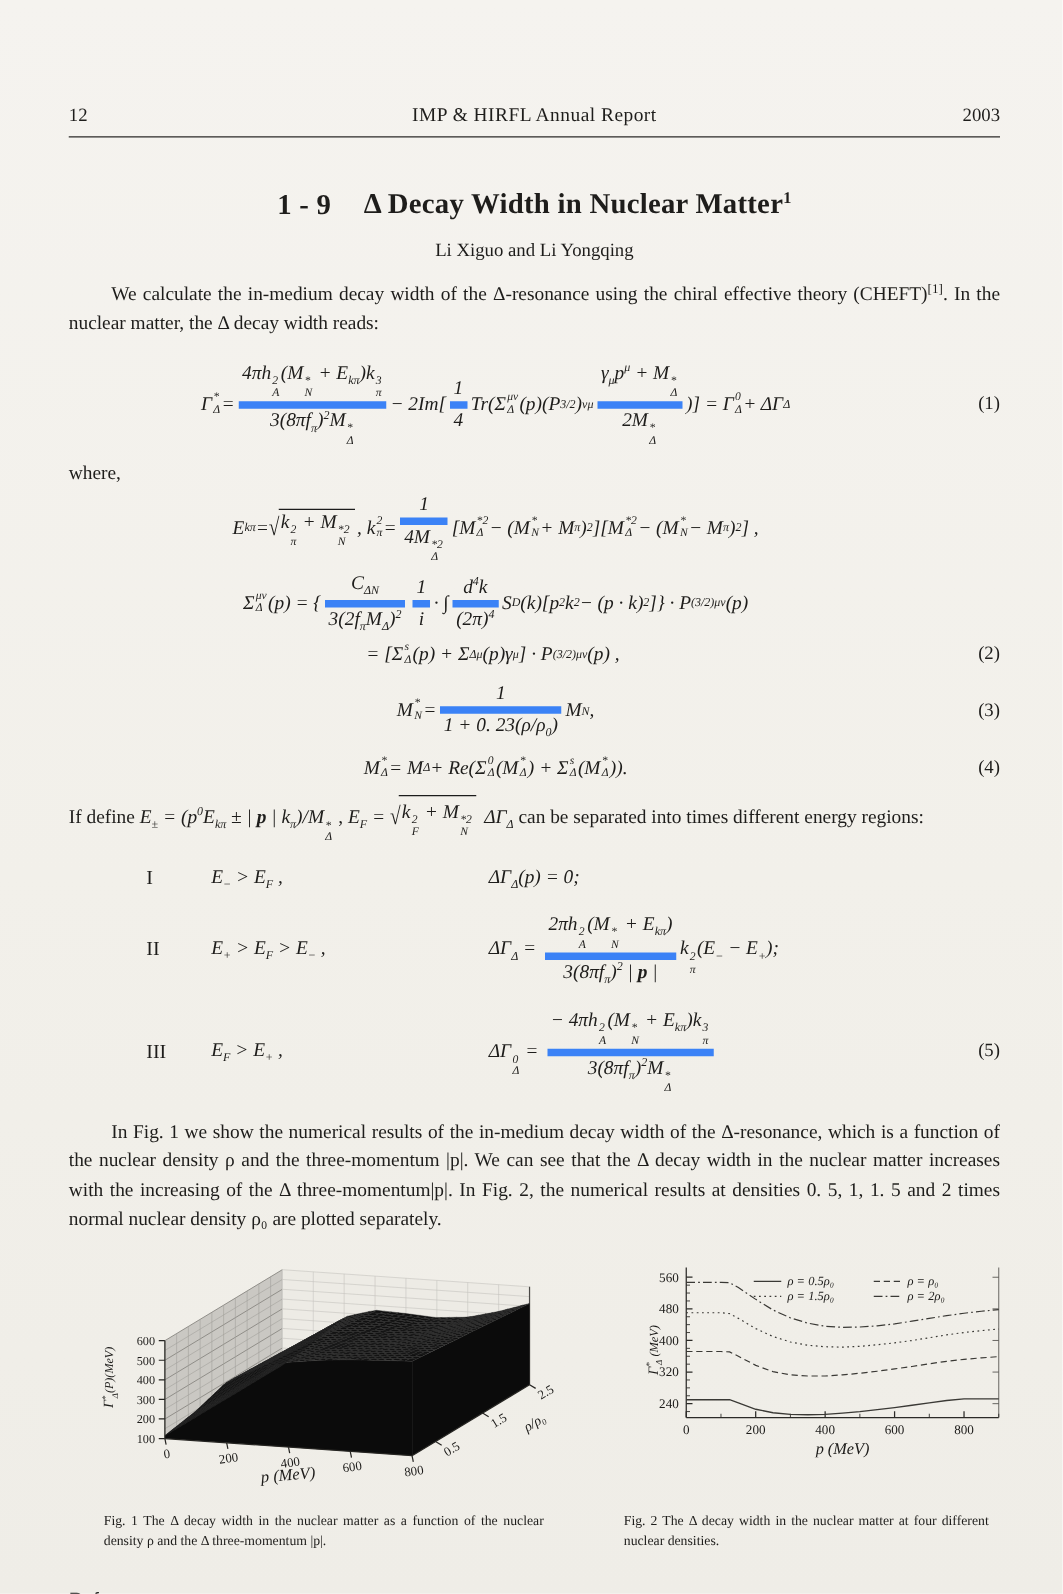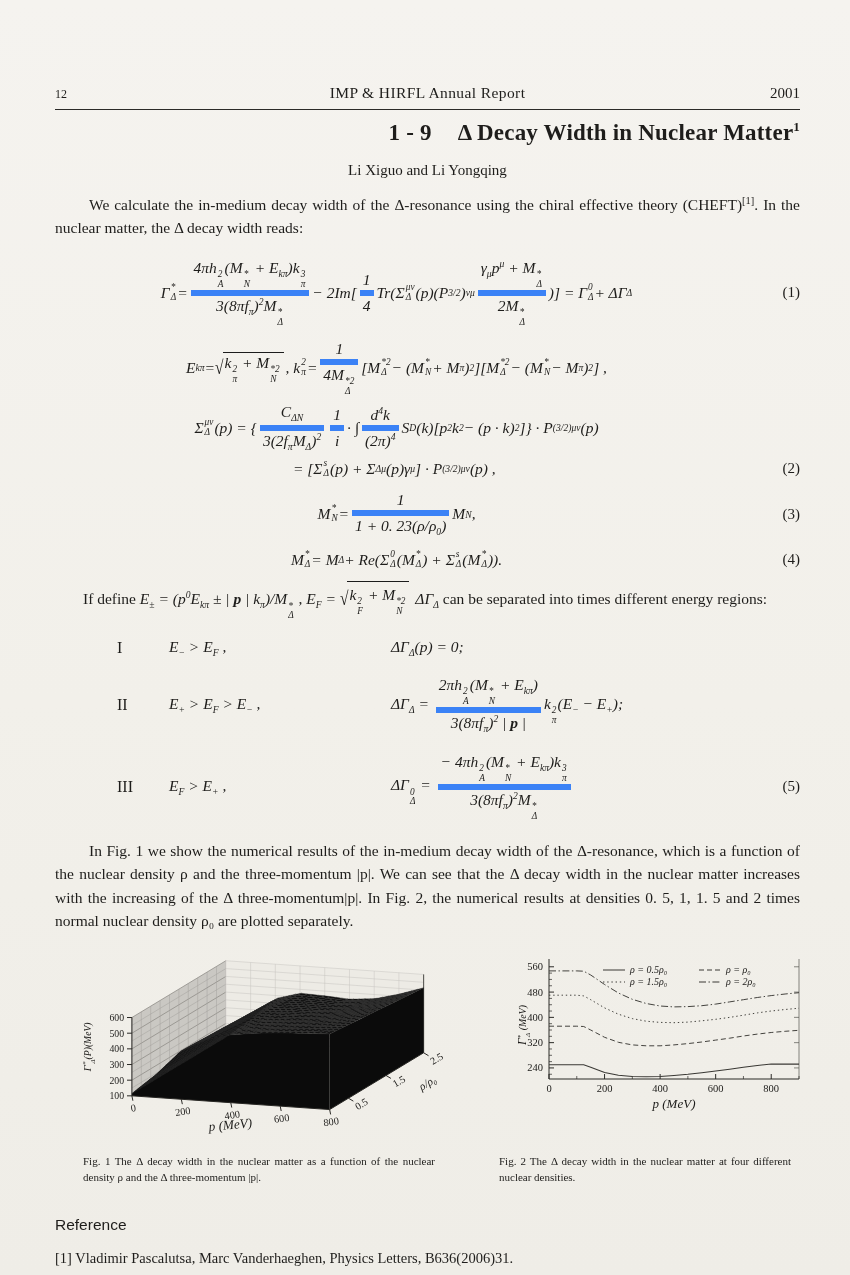--- a/index.html
+++ b/index.html
@@ -7,26 +7,26 @@
     width:850px;height:1275px;
     background:linear-gradient(180deg,#f5f3ef 0%,#f2f0ea 55%,#efede7 100%);
     font-family:"Liberation Serif","DejaVu Serif",serif;
     color:#1e1d1b;
     overflow:hidden;
   }
   .page{position:relative;width:850px;height:1275px;box-sizing:border-box;padding:84px 50px 0 55px;}
 
   
   .hdr{display:flex;align-items:baseline;border-bottom:1.6px solid #2b2a28;padding-bottom:7px;}
-  .hdr .pgno{width:90px;font-size:12px;}
+  .hdr .pgno{width:90px;font-size:15px;}
   .hdr .rpt{flex:1;text-align:center;font-size:15.5px;letter-spacing:.4px;}
   .hdr .yr{width:90px;text-align:right;font-size:15px;}
 
   
-  .title{ text-align:right;margin-top:9px;font-weight:bold;font-size:23px;letter-spacing:.2px;}
+  .title{ text-align:center;margin-top:40px;font-weight:bold;font-size:23px;letter-spacing:.2px;}
   .title .no{margin-right:26px;}
   .title sup{font-size:13px;}
   .authors{text-align:center;font-size:15px;margin-top:16px;}
 
   
   .para{font-size:15.5px;line-height:1.52;text-align:justify;margin-top:14px;}
   .para .indent{display:inline-block;width:34px;}
   .para sup{font-size:10.5px;}
 
   
@@ -72,21 +72,21 @@
   svg text{font-family:"Liberation Serif","DejaVu Serif",serif;fill:#1c1b19;}
 </style>
 </head>
 <body>
 
 <div class="page">
 
   <div class="hdr">
     <span class="pgno">12</span>
     <span class="rpt">IMP &amp; HIRFL Annual Report</span>
-    <span class="yr">2001</span>
+    <span class="yr">2003</span>
   </div>
 
   <div class="title">
     <span class="no">1 - 9</span><span>Δ Decay Width in Nuclear Matter</span><sup>1</sup>
   </div>
   <div class="authors">Li Xiguo and Li Yongqing</div>
 
   <div class="para"><span class="indent"></span><span>We calculate the in-medium decay width of the Δ-resonance using the chiral effective theory (CHEFT)</span><sup>[1]</sup><span>. In the nuclear matter, the Δ decay width reads:</span></div>
 
   <div class="eq" style="margin-top:18px;">
@@ -123,20 +123,21 @@
               <span class="st-sup">*</span>
               <span class="st-sub">Δ</span>
             </span></span>
         </span>)] = Γ<span class="stk">
           <span class="st-sup">0</span>
           <span class="st-sub">Δ</span>
         </span>+ ΔΓ<sub>Δ</sub></div>
     <div class="eqnum">(1)</div>
   </div>
 
+  <div class="where">where,</div>
 
   <div class="eq tight">
     <div class="eqbody math">E<sub>kπ</sub> = <span class="sqrtw">
           <span class="rad">√</span>
           <span class="sqb">k<span class="stk">
               <span class="st-sup">2</span>
               <span class="st-sub">π</span>
             </span> + M<span class="stk">
               <span class="st-sup">*2</span>
               <span class="st-sub">N</span>
@@ -215,21 +216,21 @@
         </span>) + Σ<span class="stk">
           <span class="st-sup">s</span>
           <span class="st-sub">Δ</span>
         </span>(M<span class="stk">
           <span class="st-sup">*</span>
           <span class="st-sub">Δ</span>
         </span>)).</div>
     <div class="eqnum">(4)</div>
   </div>
 
-  <div class="para" style="margin-top:10px;margin-left:28px;"><span>If define </span><span class="math">E<sub>±</sub> = (p<sup>0</sup>E<sub>kπ</sub> ± | <span class="mbold">p</span> | k<sub>π</sub>)/M<span class="stk">
+  <div class="para" style="margin-top:10px;"><span>If define </span><span class="math">E<sub>±</sub> = (p<sup>0</sup>E<sub>kπ</sub> ± | <span class="mbold">p</span> | k<sub>π</sub>)/M<span class="stk">
           <span class="st-sup">*</span>
           <span class="st-sub">Δ</span>
         </span></span><span> , </span><span class="math">E<sub>F</sub> = <span class="sqrtw">
           <span class="rad">√</span>
           <span class="sqb">k<span class="stk">
               <span class="st-sup">2</span>
               <span class="st-sub">F</span>
             </span> + M<span class="stk">
               <span class="st-sup">*2</span>
               <span class="st-sub">N</span>

